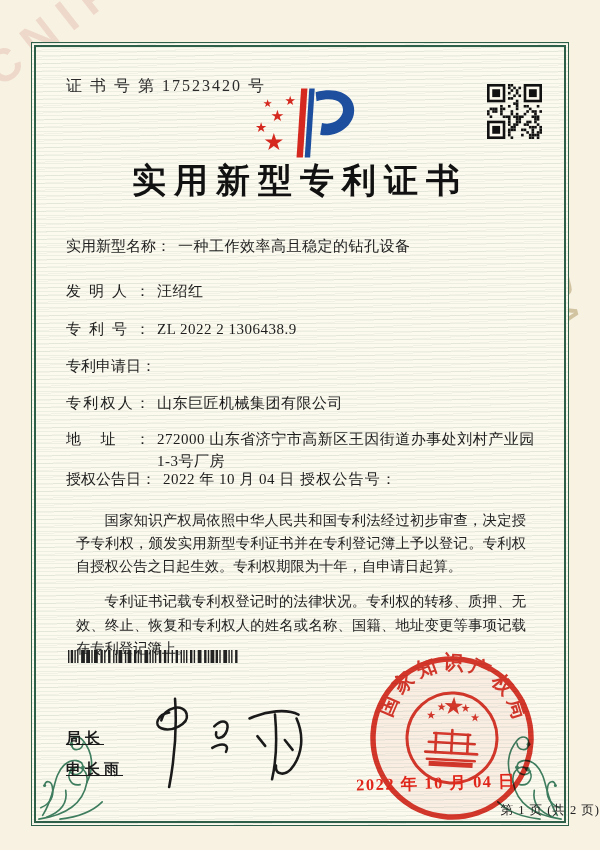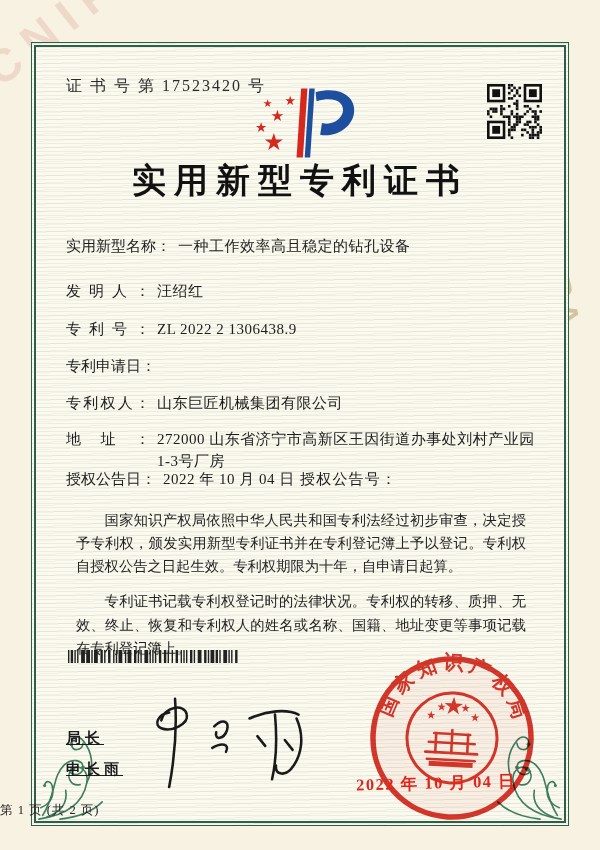--- a/index.html
+++ b/index.html
@@ -43,21 +43,21 @@
   
   .paras{left:64px;top:497px;width:474px;font-size:14.3px;line-height:1.62;text-align:justify;color:#222;}
   .paras p{margin:12px;text-indent:2em;}
   
   .barcode{left:68px;top:650px;width:170px;height:13px;}
   .signer{left:66px;top:729px;font-family:"Liberation Sans","DejaVu Sans",sans-serif;font-weight:bold;font-size:15px;letter-spacing:4px;color:#1c1c1c;text-decoration:underline;}
   .signer div{margin-bottom:12px;}
   .signature{left:128px;top:692px;width:196px;height:100px;}
   .seal{left:366px;top:652px;width:172px;height:172px;opacity:.93;mix-blend-mode:multiply;transform:rotate(3deg);}
   .sealdate{left:356px;top:772px;width:200px;font-size:16.5px;font-weight:bold;letter-spacing:1.5px;color:#e0261a;transform:rotate(-1.5deg);}
-  .footer{left:0;top:802px;width:100%;text-align:left;font-size:12.5px;letter-spacing:1px;color:#222;}
+  .footer{left:0;top:802px;width:100%;text-align:right;font-size:12.5px;letter-spacing:1px;color:#222;}
 </style>
 </head>
 <body>
 
 <span class="wm wm-topleft">CNIPA</span>
 <span class="wm wm-right">CNIPA</span>
 <span class="wm wm-center">CNIPA</span>
 
 <div class="frame"></div>
 

